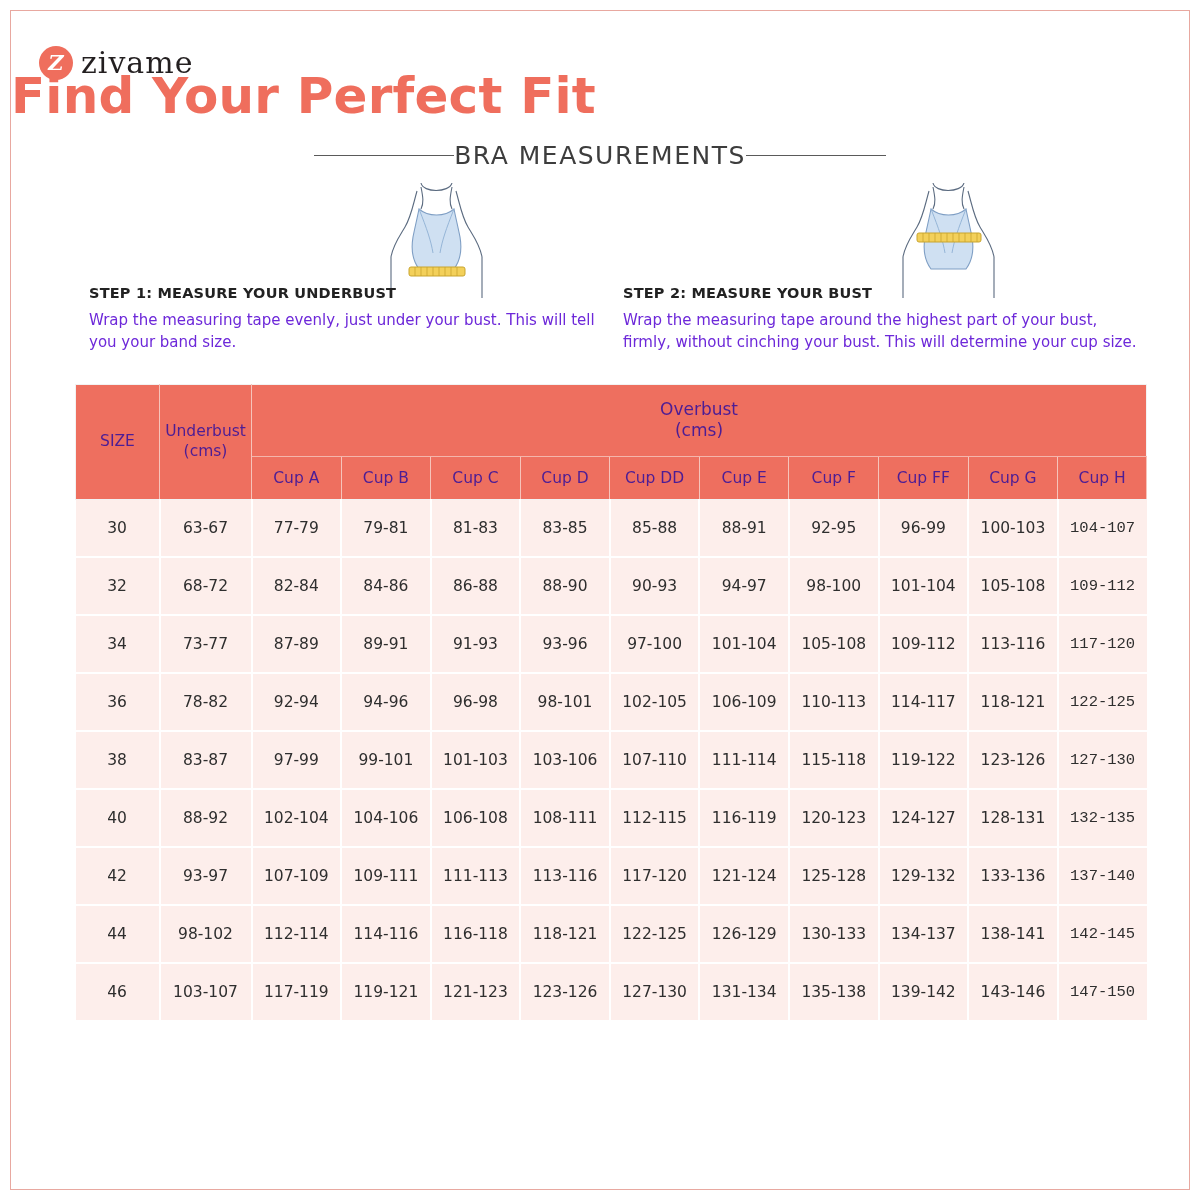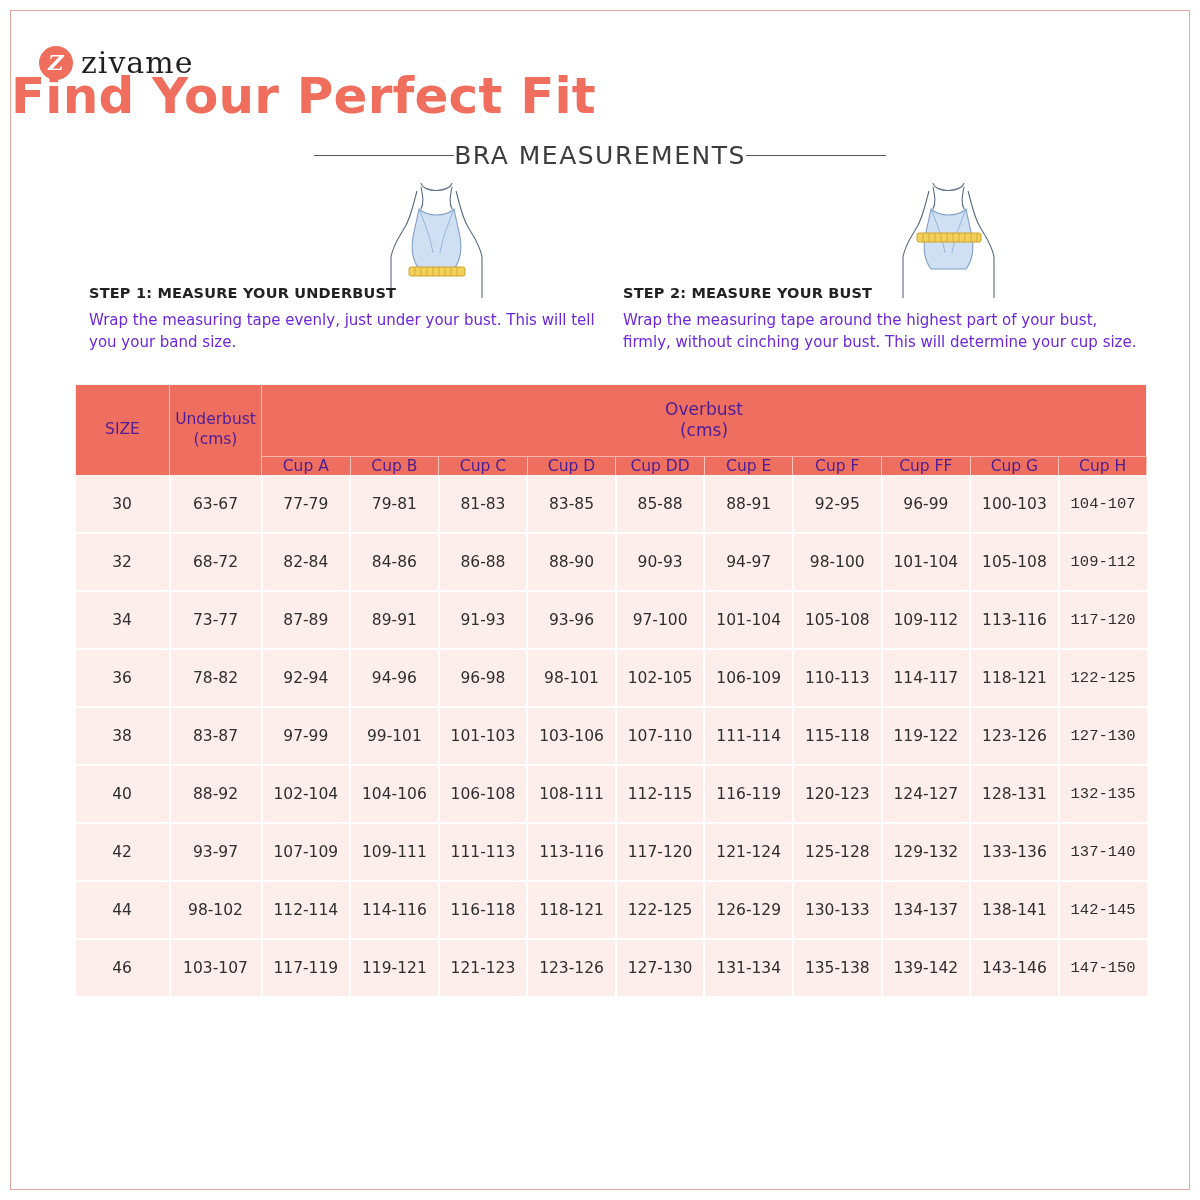--- a/index.html
+++ b/index.html
@@ -124,39 +124,39 @@
     border: 1px solid #f2f2f2;
   }
   th.overbust {
     font-size: 17px;
     line-height: 1.25;
     padding: 14px 0;
     border-bottom: 1px solid #f4b5ab;
   }
   th.cup {
     font-size: 15.5px;
-    padding: 0 0;
+    padding: 12px 0;
     border-right: 1px solid #f6c3ba;
   }
   th.size-head, th.under-head {
     font-size: 15.5px;
     line-height: 1.25;
     border-right: 1px solid #f6c3ba;
   }
   tbody td {
     font-size: 15.5px;
     color: #2e2e2e;
     padding: 19px 0;
     background: #fdeeeb;
     border-bottom: 2px solid #ffffff;
     border-right: 2px solid #ffffff;
   }
   tbody td:last-child { border-right: none; font-family: Liberation Mono, monospace; }
   tbody tr:last-child td { border-bottom: none; }
-  .c-size { width: 94px; }
+  .c-size { width: 84px; }
   .c-under { width: 92px; }
 </style>
 </head>
 <body>
 
 <div class="page">
   <div class="frame">
 
     <div class="logo">
       <div class="logo-mark">Z</div>

